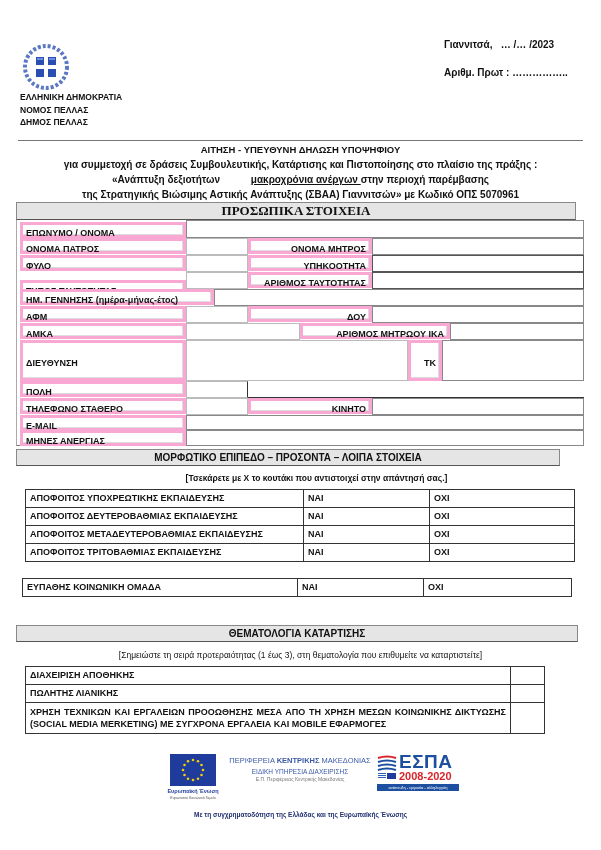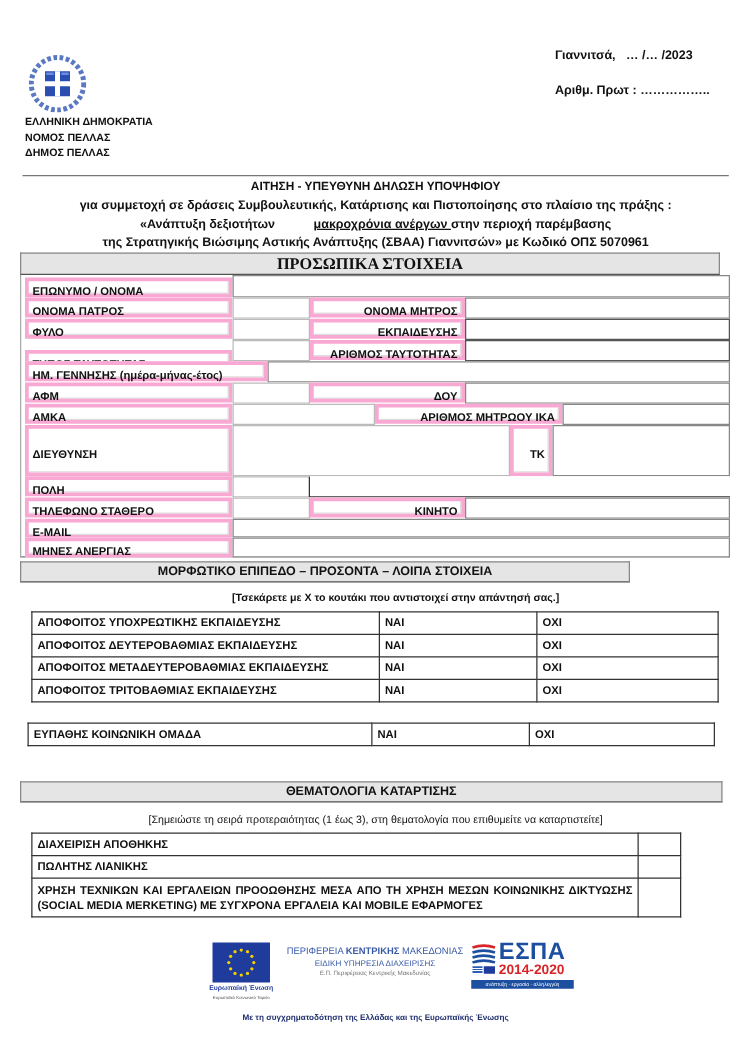--- a/index.html
+++ b/index.html
@@ -54,21 +54,21 @@
   <div class="lcell" style="left:20px;top:222px;width:166px;">ΕΠΩΝΥΜΟ / ΟΝΟΜΑ</div>
   <div class="cell" style="left:186px;top:220px;width:398px;height:18px;border-color:#888;"></div>
 
   <div class="lcell" style="left:20px;top:238px;width:166px;">ΟΝΟΜΑ ΠΑΤΡΟΣ</div>
   <div class="cell" style="left:186px;top:238px;width:62px;height:17px;"></div>
   <div class="lcell rt" style="left:248px;top:238px;width:124px;">ΟΝΟΜΑ ΜΗΤΡΟΣ</div>
   <div class="cell" style="left:372px;top:238px;width:212px;height:17px;border-color:#888;"></div>
 
   <div class="lcell" style="left:20px;top:255px;width:166px;">ΦΥΛΟ</div>
   <div class="cell" style="left:186px;top:255px;width:62px;height:17px;"></div>
-  <div class="lcell rt" style="left:248px;top:255px;width:124px;">ΕΚΠΑΙΔΕΥΣΗΣ</div>
+  <div class="lcell rt" style="left:248px;top:255px;width:124px;">ΥΠΗΚΟΟΤΗΤΑ</div>
   <div class="cell" style="left:372px;top:255px;width:212px;height:17px;border-color:#555;"></div>
 
   <div class="lcell" style="left:20px;top:280px;width:166px;">ΤΥΠΟΣ ΤΑΥΤΟΤΗΤΑΣ</div>
   <div class="cell" style="left:186px;top:272px;width:62px;height:17px;"></div>
   <div class="lcell rt" style="left:248px;top:272px;width:124px;">ΑΡΙΘΜΟΣ ΤΑΥΤΟΤΗΤΑΣ</div>
   <div class="cell" style="left:372px;top:272px;width:212px;height:17px;border-color:#555;"></div>
 
   <div class="lcell" style="left:20px;top:289px;width:194px;">ΗΜ. ΓΕΝΝΗΣΗΣ (ημέρα-μήνας-έτος)</div>
   <div class="cell" style="left:214px;top:289px;width:370px;height:17px;border-color:#888;"></div>
 
@@ -96,21 +96,21 @@
   <div class="lcell rt" style="left:248px;top:398px;width:124px;">ΚΙΝΗΤΟ</div>
   <div class="cell" style="left:372px;top:398px;width:212px;height:17px;border-color:#888;"></div>
 
   <div class="lcell" style="left:20px;top:415px;width:166px;">E-MAIL</div>
   <div class="cell" style="left:186px;top:415px;width:398px;height:15px;border-color:#888;"></div>
 
   <div class="lcell" style="left:20px;top:430px;width:166px;">ΜΗΝΕΣ ΑΝΕΡΓΙΑΣ</div>
   <div class="cell" style="left:186px;top:430px;width:398px;height:16px;border-color:#888;"></div>
 </div>
 
-<div class="hdr" style="left:16px;top:449px;width:488px;height:17px;font-size:10px;line-height:15px;">ΜΟΡΦΩΤΙΚΟ ΕΠΙΠΕΔΟ – ΠΡΟΣΟΝΤΑ – ΛΟΙΠΑ ΣΤΟΙΧΕΙΑ</div>
+<div class="hdr" style="left:16px;top:449px;width:544px;height:17px;font-size:10px;line-height:15px;">ΜΟΡΦΩΤΙΚΟ ΕΠΙΠΕΔΟ – ΠΡΟΣΟΝΤΑ – ΛΟΙΠΑ ΣΤΟΙΧΕΙΑ</div>
 <div class="abs" style="left:0;top:473px;width:601px;text-align:center;font-size:8.5px;font-weight:bold;padding-left:16px;">[Τσεκάρετε με Χ το κουτάκι που αντιστοιχεί στην απάντησή σας.]</div>
 
 <table class="grid" style="left:25px;top:489px;width:550px;">
   <colgroup>
       <col style="width:278px">
       <col style="width:126px">
       <col>
     </colgroup>
   <tbody>
       <tr>
@@ -207,17 +207,17 @@
 <div class="abs" style="left:377px;top:753px;width:88px;height:40px;">
   <svg width="20" height="16" viewBox="0 0 20 16" style="position:absolute;left:0;top:2px;">
     <path d="M1 3 Q10 0 19 3" stroke="#d9252a" stroke-width="2" fill="none"></path>
     <path d="M1 7 Q10 4 19 7" stroke="#1d4fa0" stroke-width="2" fill="none"></path>
     <path d="M1 11 Q10 8 19 11" stroke="#1d4fa0" stroke-width="2" fill="none"></path>
     <path d="M1 15 Q10 12 19 15" stroke="#1d4fa0" stroke-width="2" fill="none"></path>
   </svg>
   <div style="position:absolute;left:22px;top:-2px;font-size:19px;font-weight:bold;color:#1d4fa0;letter-spacing:0.5px;">ΕΣΠΑ</div>
   <div style="position:absolute;left:1px;top:20px;width:8px;height:6px;background:repeating-linear-gradient(#2b5fb5 0 1px,#fff 1px 2px);"></div>
   <div style="position:absolute;left:10px;top:20px;width:9px;height:6px;background:#1f3b9b;"></div>
-  <div style="position:absolute;left:22px;top:17px;font-size:11px;font-weight:bold;color:#d9252a;">2014-2020</div>
+  <div style="position:absolute;left:22px;top:17px;font-size:11px;font-weight:bold;color:#d9252a;">2008-2020</div>
   <div style="position:absolute;left:0;top:31px;width:82px;height:7px;background:#1d4fa0;color:#fff;font-size:4px;line-height:7px;text-align:center;white-space:nowrap;overflow:hidden;">ανάπτυξη - εργασία - αλληλεγγύη</div>
 </div>
 
 <div class="abs" style="left:0;top:811px;width:601px;text-align:center;font-size:6.5px;color:#1f2f6e;font-weight:bold;">Με τη συγχρηματοδότηση της Ελλάδας και της Ευρωπαϊκής Ένωσης</div>
 
 </body></html>

